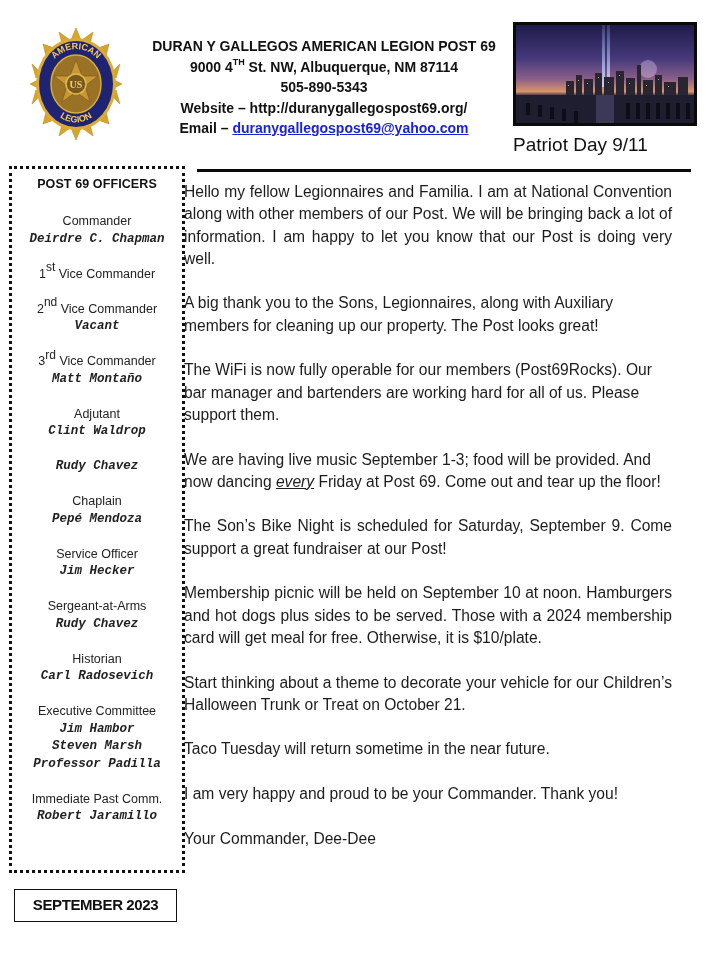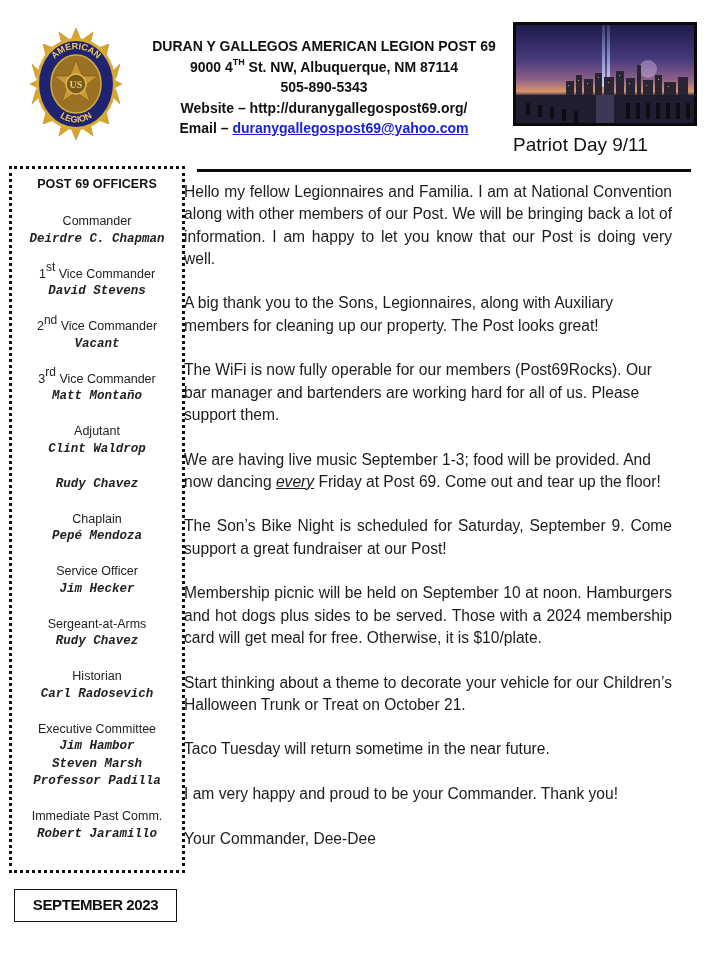--- a/index.html
+++ b/index.html
@@ -177,21 +177,20 @@
 
 <div class="officers">
   <div class="officers-title">POST 69 OFFICERS</div>
 
   <div class="officer">
     <div class="officer-role">Commander</div>
     <div class="officer-name">Deirdre C. Chapman</div>
   </div>
   <div class="officer">
     <div class="officer-role"><span>1</span><sup>st</sup><span> Vice Commander</span></div>
-    <div class="officer-name">David Stevens</div>
   </div>
   <div class="officer">
     <div class="officer-role"><span>2</span><sup>nd</sup><span> Vice Commander</span></div>
     <div class="officer-name">Vacant</div>
   </div>
   <div class="officer">
     <div class="officer-role"><span>3</span><sup>rd</sup><span> Vice Commander</span></div>
     <div class="officer-name">Matt Montaño</div>
   </div>
   <div class="officer">

